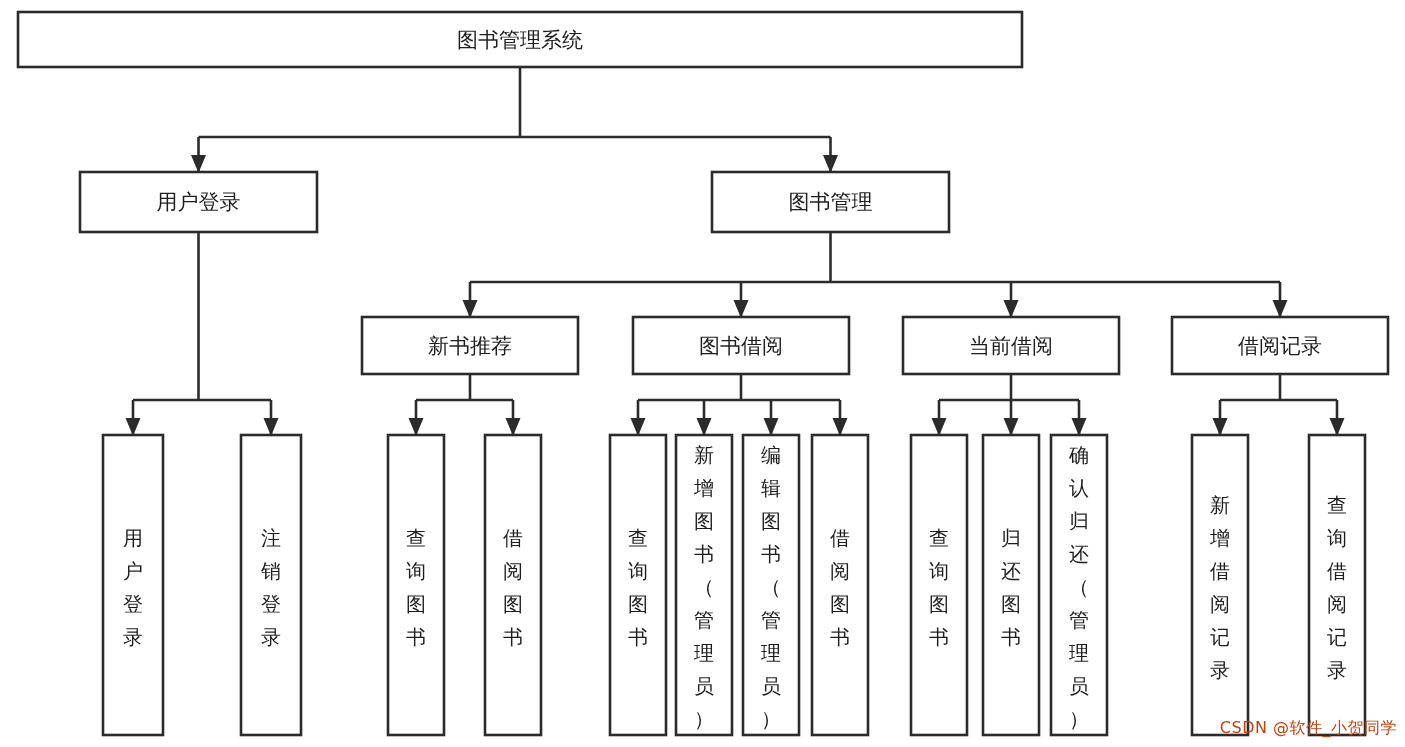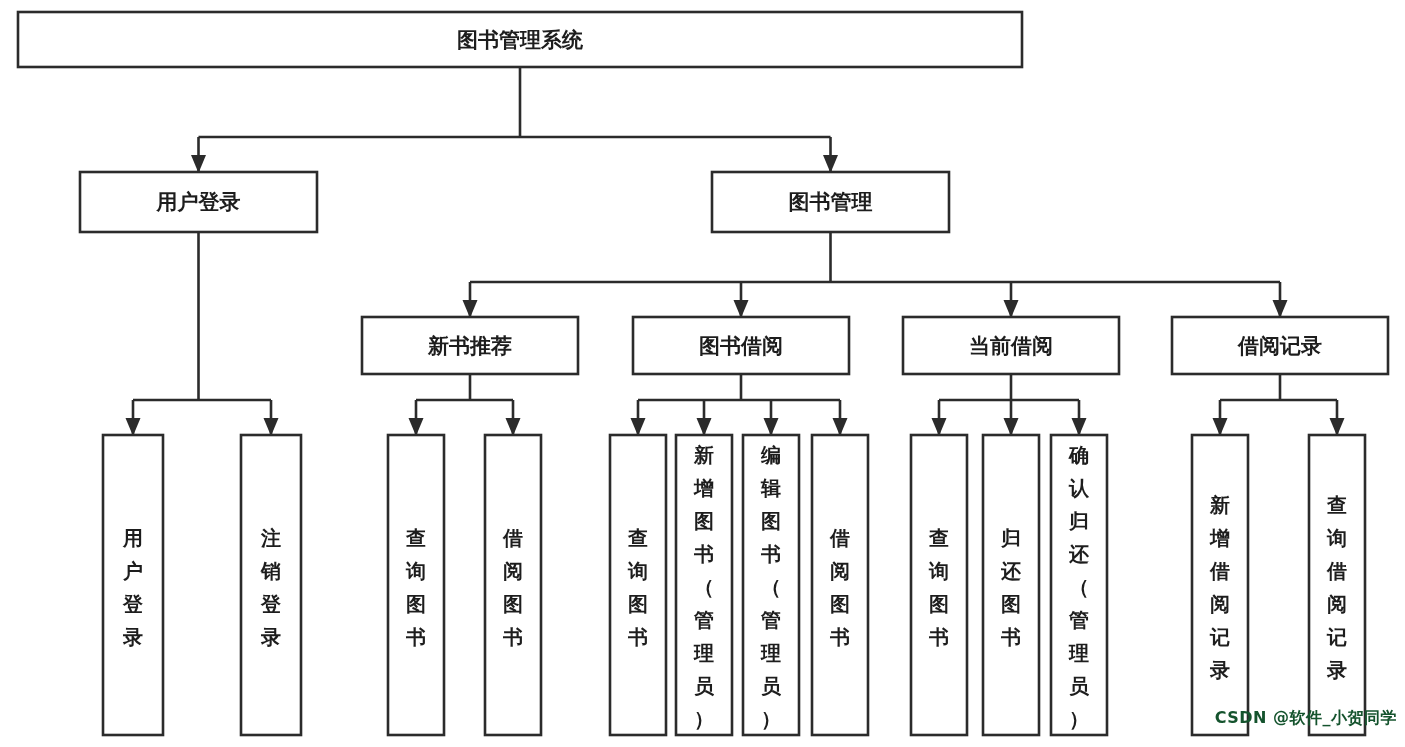--- a/index.html
+++ b/index.html
@@ -11,21 +11,20 @@
     font-family: "DejaVu Sans", "Liberation Sans", sans-serif;
     width: 1405px;
     height: 747px;
     overflow: hidden;
   }
   #diagram-root {
     position: relative;
     width: 1405px;
     height: 747px;
     background: #ffffff;
-    font-weight: bold;
   }
   svg#tree-svg {
     position: absolute;
     left: 0;
     top: 0;
     width: 1405px;
     height: 747px;
     display: block;
   }
   .node-box {
@@ -52,24 +51,24 @@
   }
   .node-label-v {
     font-family: "DejaVu Sans", "Liberation Sans", sans-serif;
     font-size: 20px;
     fill: #1d1d1d;
     text-anchor: middle;
   }
   .watermark {
     position: absolute;
     right: 8px;
-    bottom: 18px;
+    bottom: 8px;
     font-family: "DejaVu Sans", "Liberation Sans", sans-serif;
     font-size: 16px;
-    color: #14532d;
+    color: #c2410c;
     white-space: nowrap;
     letter-spacing: 0.5px;
   }
 </style>
 </head>
 <body>
 
 <div id="diagram-root">
   <svg id="tree-svg" viewBox="0 0 1405 747" xmlns="http://www.w3.org/2000/svg">
     <g id="connector-layer">

